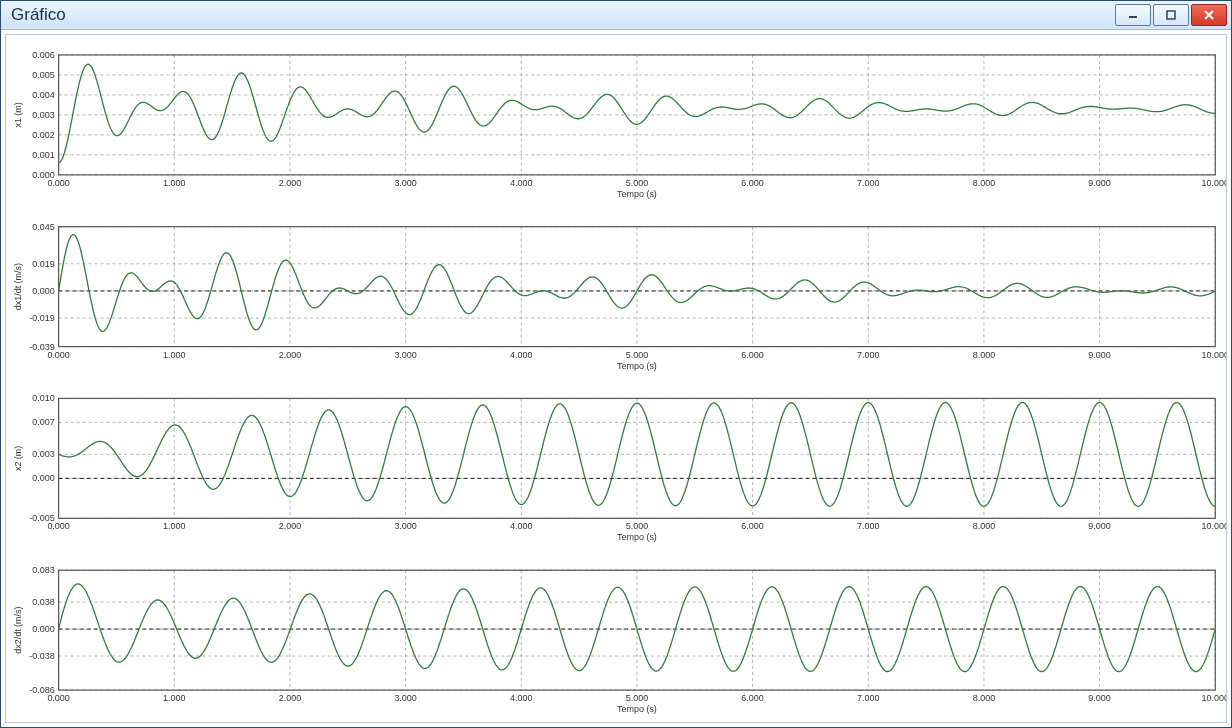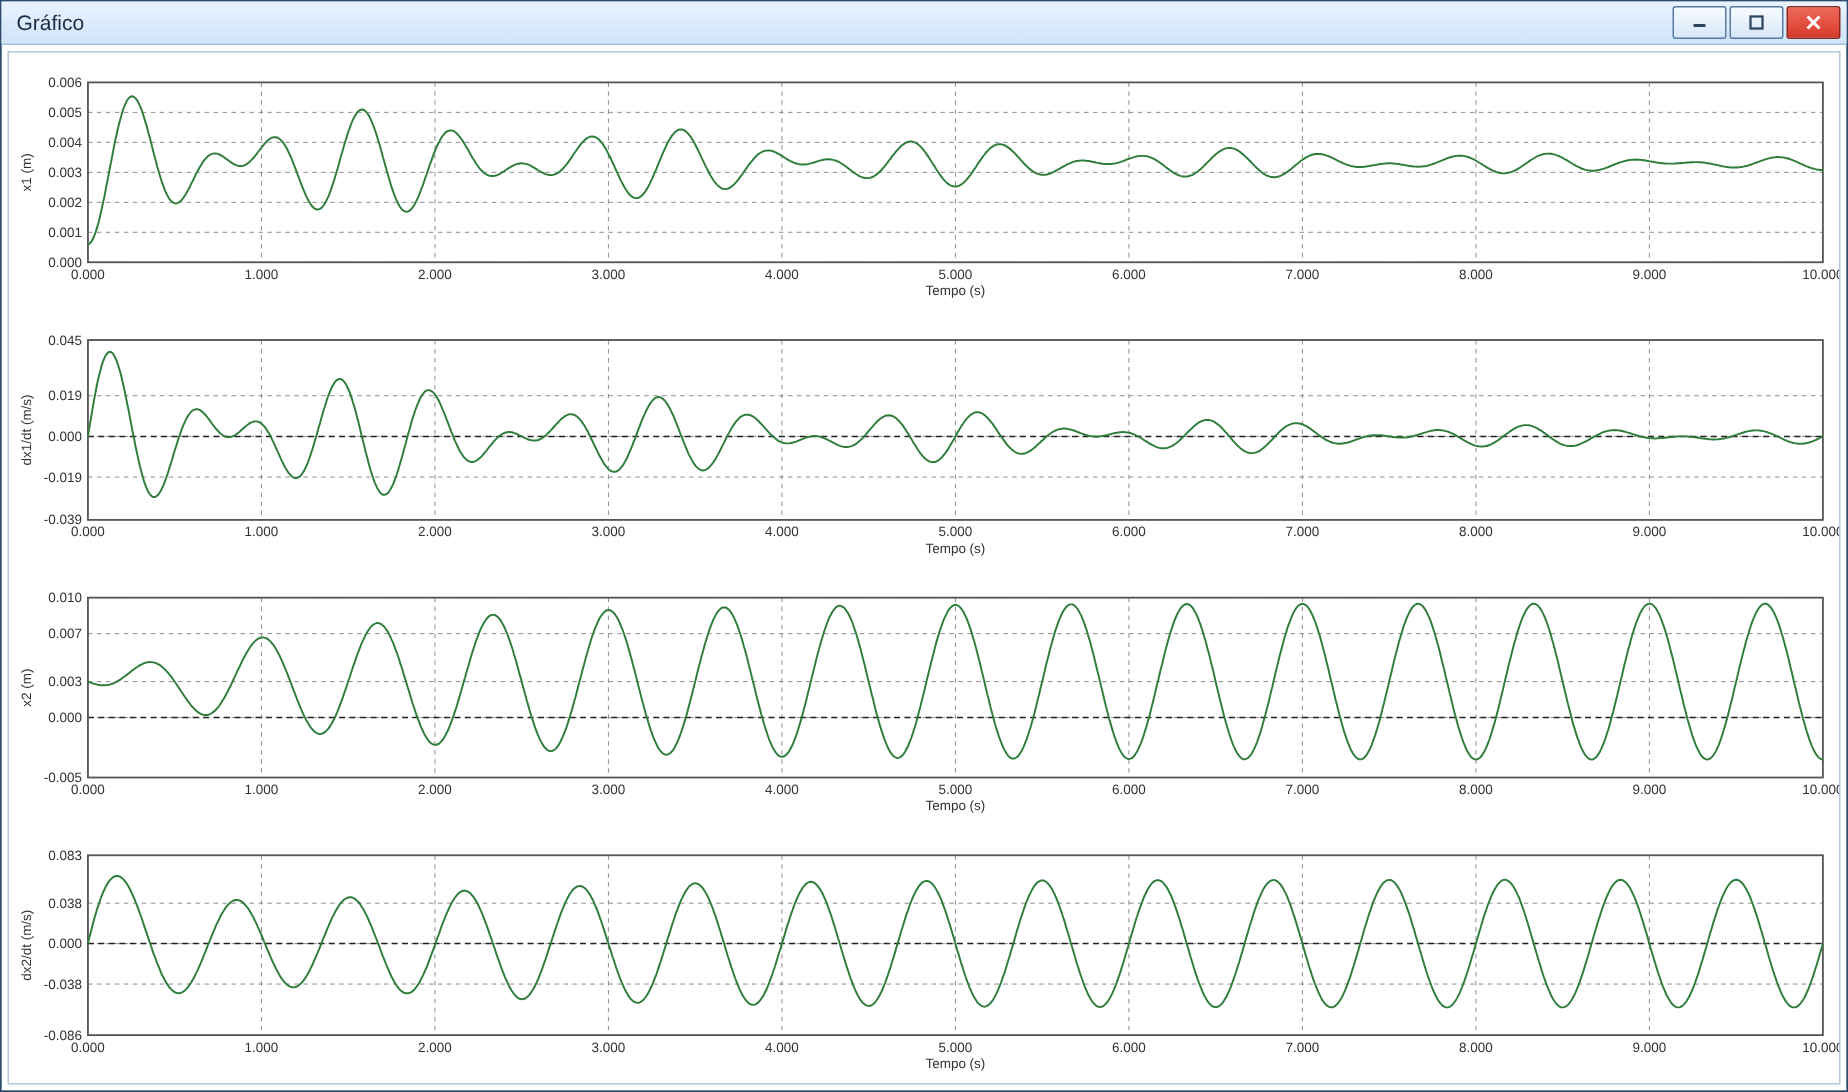--- a/index.html
+++ b/index.html
@@ -1,19 +1,19 @@
 <!DOCTYPE html>
 <html><head>
 <meta charset="utf-8">
 <style>
   html,body{margin:0;padding:0;height:100%;font-family:"Segoe UI",Tahoma,Arial,sans-serif;font-size:11px;background:#5a7aa0;}
   
   .window{position:absolute;inset:0;border:1px solid #2e4a6b;background:linear-gradient(to bottom,#cfe3fa 0%,#e9f2fd 6px,#ffffff 30px,#ffffff 100%);display:flex;flex-direction:column;}
   .titlebar{height:28px;display:flex;align-items:center;padding:0 4px;background:linear-gradient(to bottom,#eaf4ff,#cfe3fa);border-bottom:1px solid #9fbcd8;}
-  .titlebar .title{flex:1;padding-left:6px;color:#1b2d44;font-size:14px;}
+  .titlebar .title{flex:1;padding-left:6px;color:#1b2d44;font-size:17px;}
   .winbtns{display:flex;gap:2px;}
   .winbtn{width:34px;height:20px;border:1px solid #5a7aa0;border-radius:2px;display:flex;align-items:center;justify-content:center;background:linear-gradient(to bottom,#f7fbff,#d7e6f8);}
   .winbtn.close{background:linear-gradient(to bottom,#ef6a5a,#d63a2a);border-color:#8c2a20;color:#fff;}
   .client{flex:1;background:#ffffff;margin:4px;border:1px solid #b8c8da;overflow:hidden;}
   svg{display:block;}
 </style>
 </head>
 <body>
 
 <div class="window">

